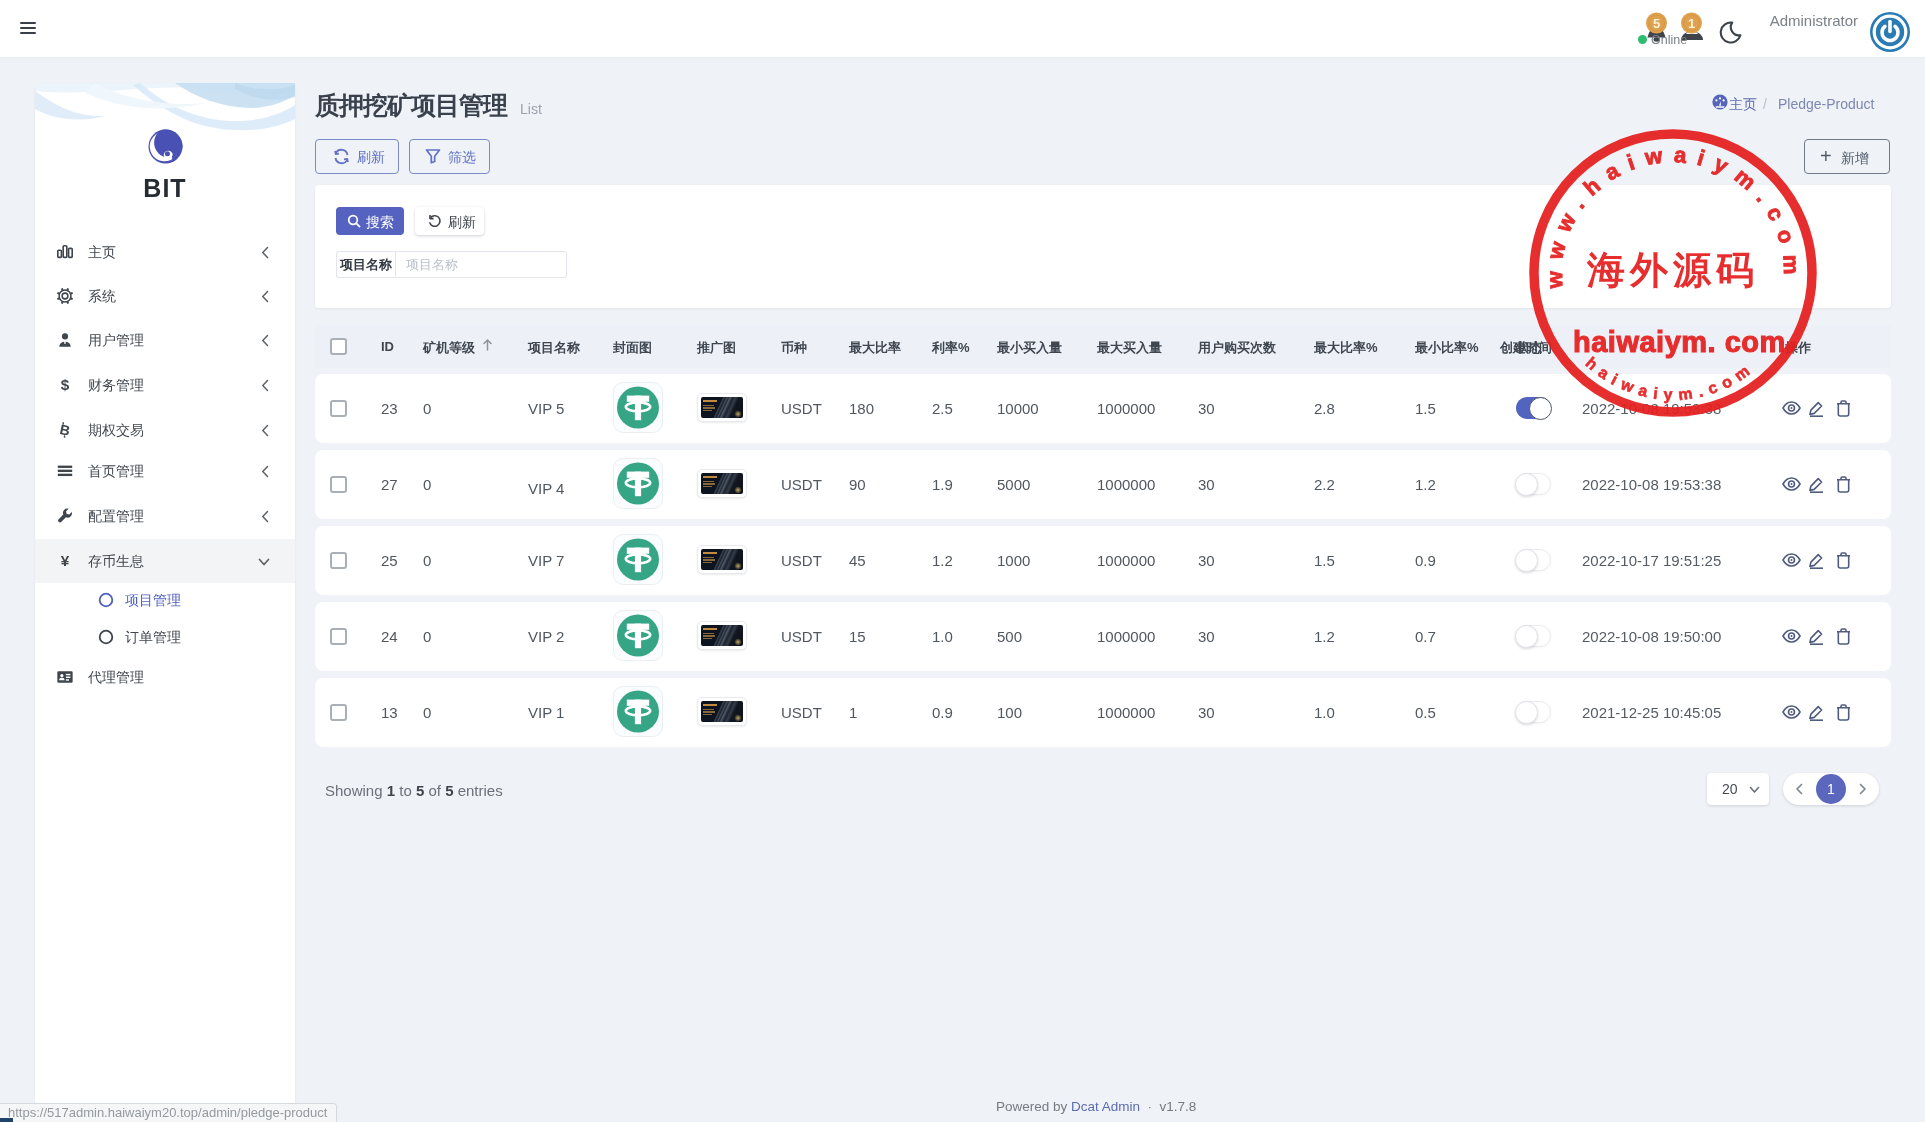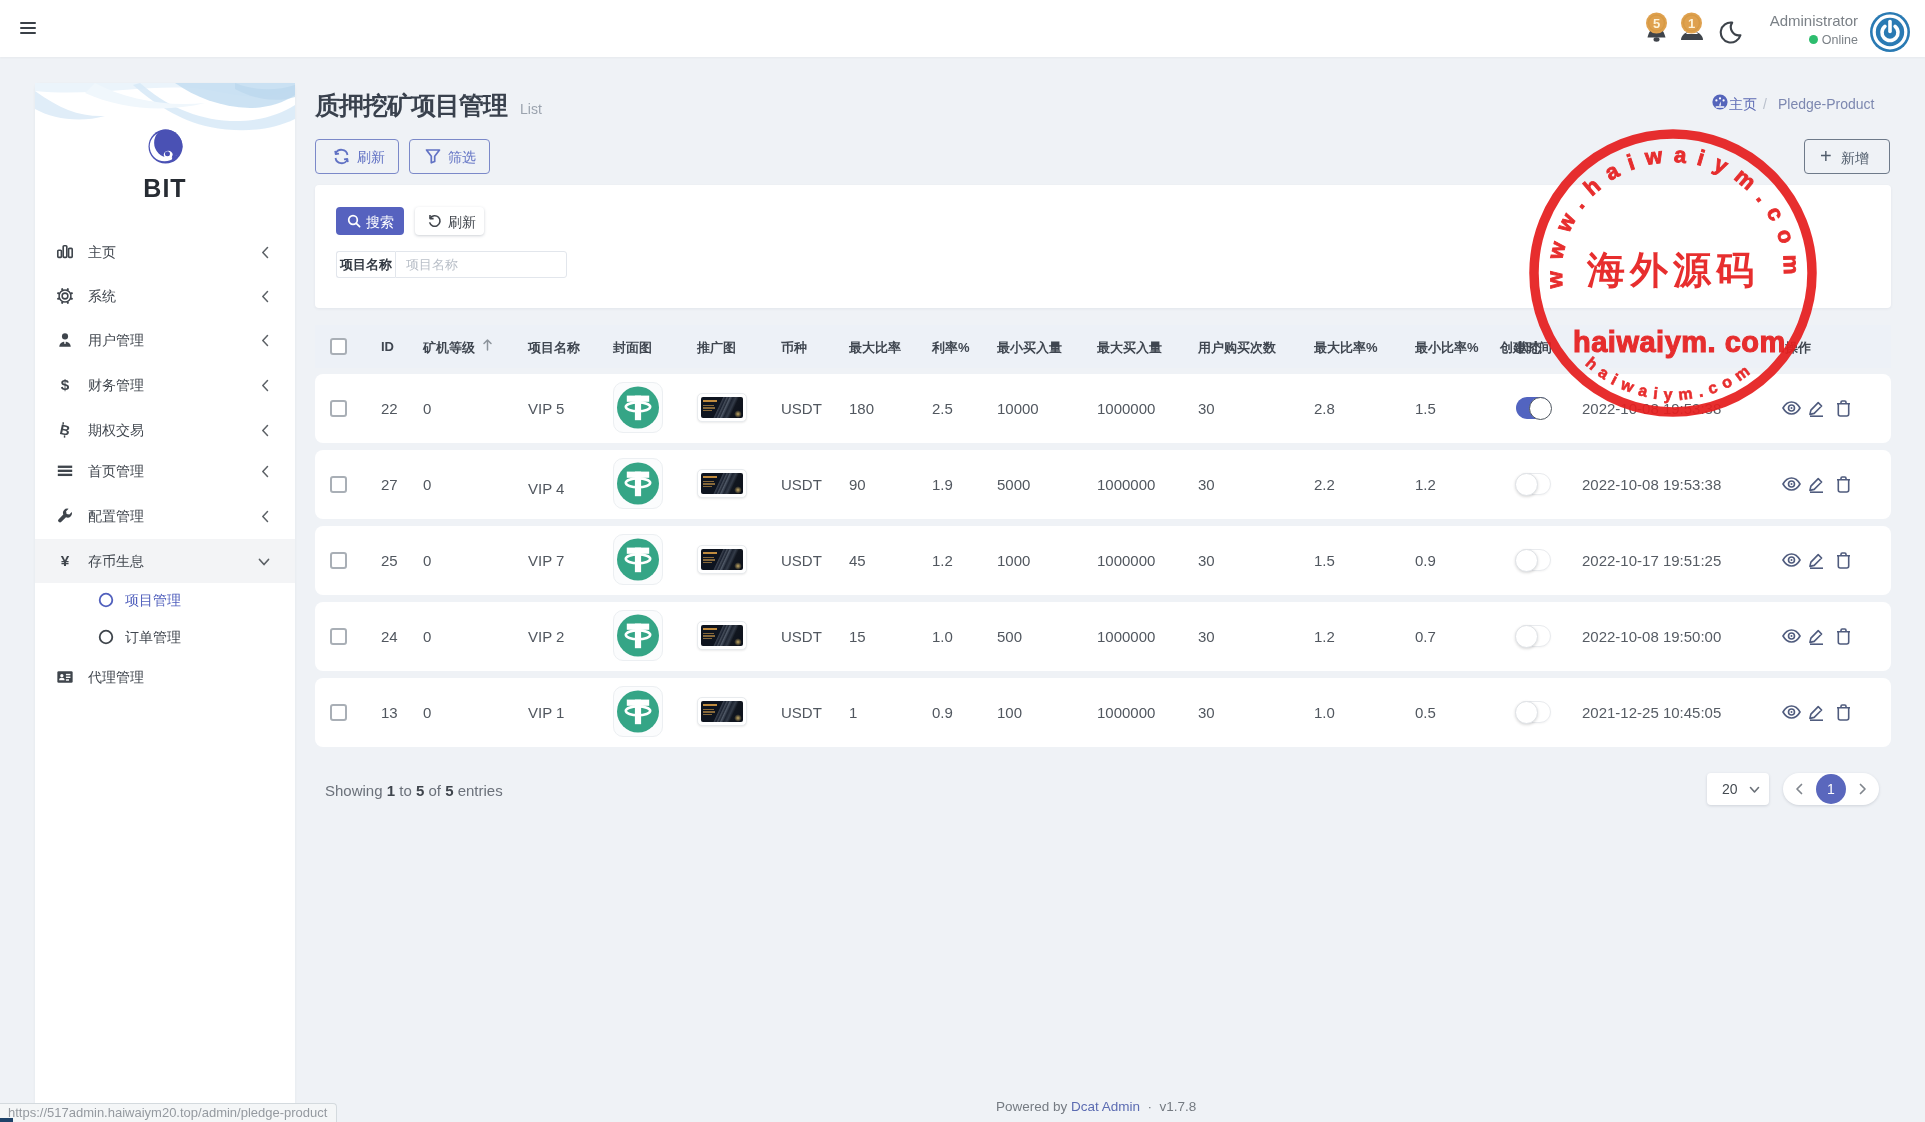--- a/index.html
+++ b/index.html
@@ -31,21 +31,21 @@
 <path d="M3 30 a11 9 0 0 1 22 0 Z" fill="#3f444b"></path>
 <path d="M8 24 a6.5 5 0 0 1 12 0 Z" fill="#fff"></path>
 <circle cx="13.5" cy="13" r="10.5" fill="#dfa14f"></circle>
 <circle cx="13.5" cy="13" r="8" fill="none" stroke="#d69a45" stroke-width="1.5"></circle>
 <text x="13.5" y="17.5" text-anchor="middle" font-size="13" font-weight="bold" fill="#fdf3d9" font-family="Liberation Sans">1</text>
   </svg>
 <svg class="abs" style="left:1719px;top:20px" width="24" height="24" viewBox="0 0 24 24">
 <path d="M13.2 2.6 a10 10 0 1 0 8.2 12.6 a8.2 8.2 0 0 1 -8.2 -12.6 Z" fill="#fff" stroke="#3d434a" stroke-width="2.1" stroke-linejoin="round"></path>
   </svg>
 <div class="abs" style="left:1638px;top:12px;width:220px;text-align:right;font-size:15px;color:#7b8187">Administrator</div>
-<div class="abs" style="left:1638px;top:33px;width:220px;text-align:right;font-size:12.5px;color:#7b8187"><span style="display:inline-block;width:9px;height:9px;border-radius:50%;background:#2dbd6e;margin-right:4px"></span>Online</div>
+<div class="abs" style="left:1638px;top:33px;width:220px;text-align:left;font-size:12.5px;color:#7b8187"><span style="display:inline-block;width:9px;height:9px;border-radius:50%;background:#2dbd6e;margin-right:4px"></span>Online</div>
 <svg class="abs" style="left:1869px;top:11px" width="42" height="42" viewBox="0 0 42 42">
 <circle cx="21" cy="21" r="20" fill="#2a7ab3"></circle>
 <circle cx="21" cy="21" r="15.8" fill="none" stroke="#fff" stroke-width="3.2"></circle>
 <path d="M15.9 15.4 a8 8 0 1 0 10.2 0" fill="none" stroke="#fff" stroke-width="3.6" stroke-linecap="round"></path>
 <line x1="21" y1="10.5" x2="21" y2="20.5" stroke="#fff" stroke-width="3.6" stroke-linecap="round"></line>
   </svg>
 <div class="abs sidebar"></div>
 <svg class="abs" style="left:35px;top:83px" width="260" height="58" viewBox="0 0 260 58">
 <path d="M0 0 H260 V6 C 225 22 195 10 165 6 C 120 0 60 14 0 8 Z" fill="#ebf4fb"></path>
 <path d="M0 8 C 25 26 45 34 70 33 C 45 40 18 36 0 26 Z" fill="#e0edf8"></path>
@@ -222,21 +222,21 @@
 <div class="abs hdtxt" style="left:1314px;top:339px">最大比率%</div>
 <div class="abs hdtxt" style="left:1415px;top:339px">最小比率%</div>
 <div class="abs hdtxt" style="left:1516px;top:339px">状态</div>
 <div class="abs hdtxt" style="left:1500px;top:339px">创建时间</div>
 <div class="abs hdtxt" style="left:1785px;top:339px">操作</div>
 <svg class="abs" style="left:482px;top:338px" width="11" height="14" viewBox="0 0 11 14">
     <path d="M5.5 12 V2.5 M2 5.5 L5.5 2 9 5.5" fill="none" stroke="#8d949c" stroke-width="1.5" stroke-linecap="round" stroke-linejoin="round"></path>
   </svg>
 <div class="row" style="top:374px"></div>
 <div class="ck" style="left:330px;top:400px"></div>
-<div class="abs cell" style="left:381px;top:400px">22</div>
+<div class="abs cell" style="left:381px;top:400px">23</div>
 <div class="abs cell" style="left:423px;top:400px">0</div>
 <div class="abs cell" style="left:528px;top:400px">VIP 5</div>
 <div class="abs" style="left:613px;top:382px;width:50px;height:51px;background:#fbfcfd;border:1px solid #eceff2;border-radius:10px"></div>
 <svg class="abs" style="left:617px;top:386px" width="42" height="43" viewBox="0 0 42 43">
 <circle cx="21" cy="21.5" r="21" fill="#35a586"></circle>
 <ellipse cx="21" cy="20.8" rx="12.2" ry="4.4" fill="none" stroke="#fff" stroke-width="2.6"></ellipse>
 <rect x="9.8" y="9.6" width="22.4" height="6.2" fill="#fff"></rect>
 <rect x="17.9" y="9.6" width="6.2" height="24.6" fill="#fff"></rect>
 </svg>
 <div class="abs" style="left:697px;top:393px;width:50px;height:29px;background:#fff;border:1px solid #e8ebee;border-radius:5px;box-shadow:0 1px 2px rgba(0,0,0,.08)"></div>

